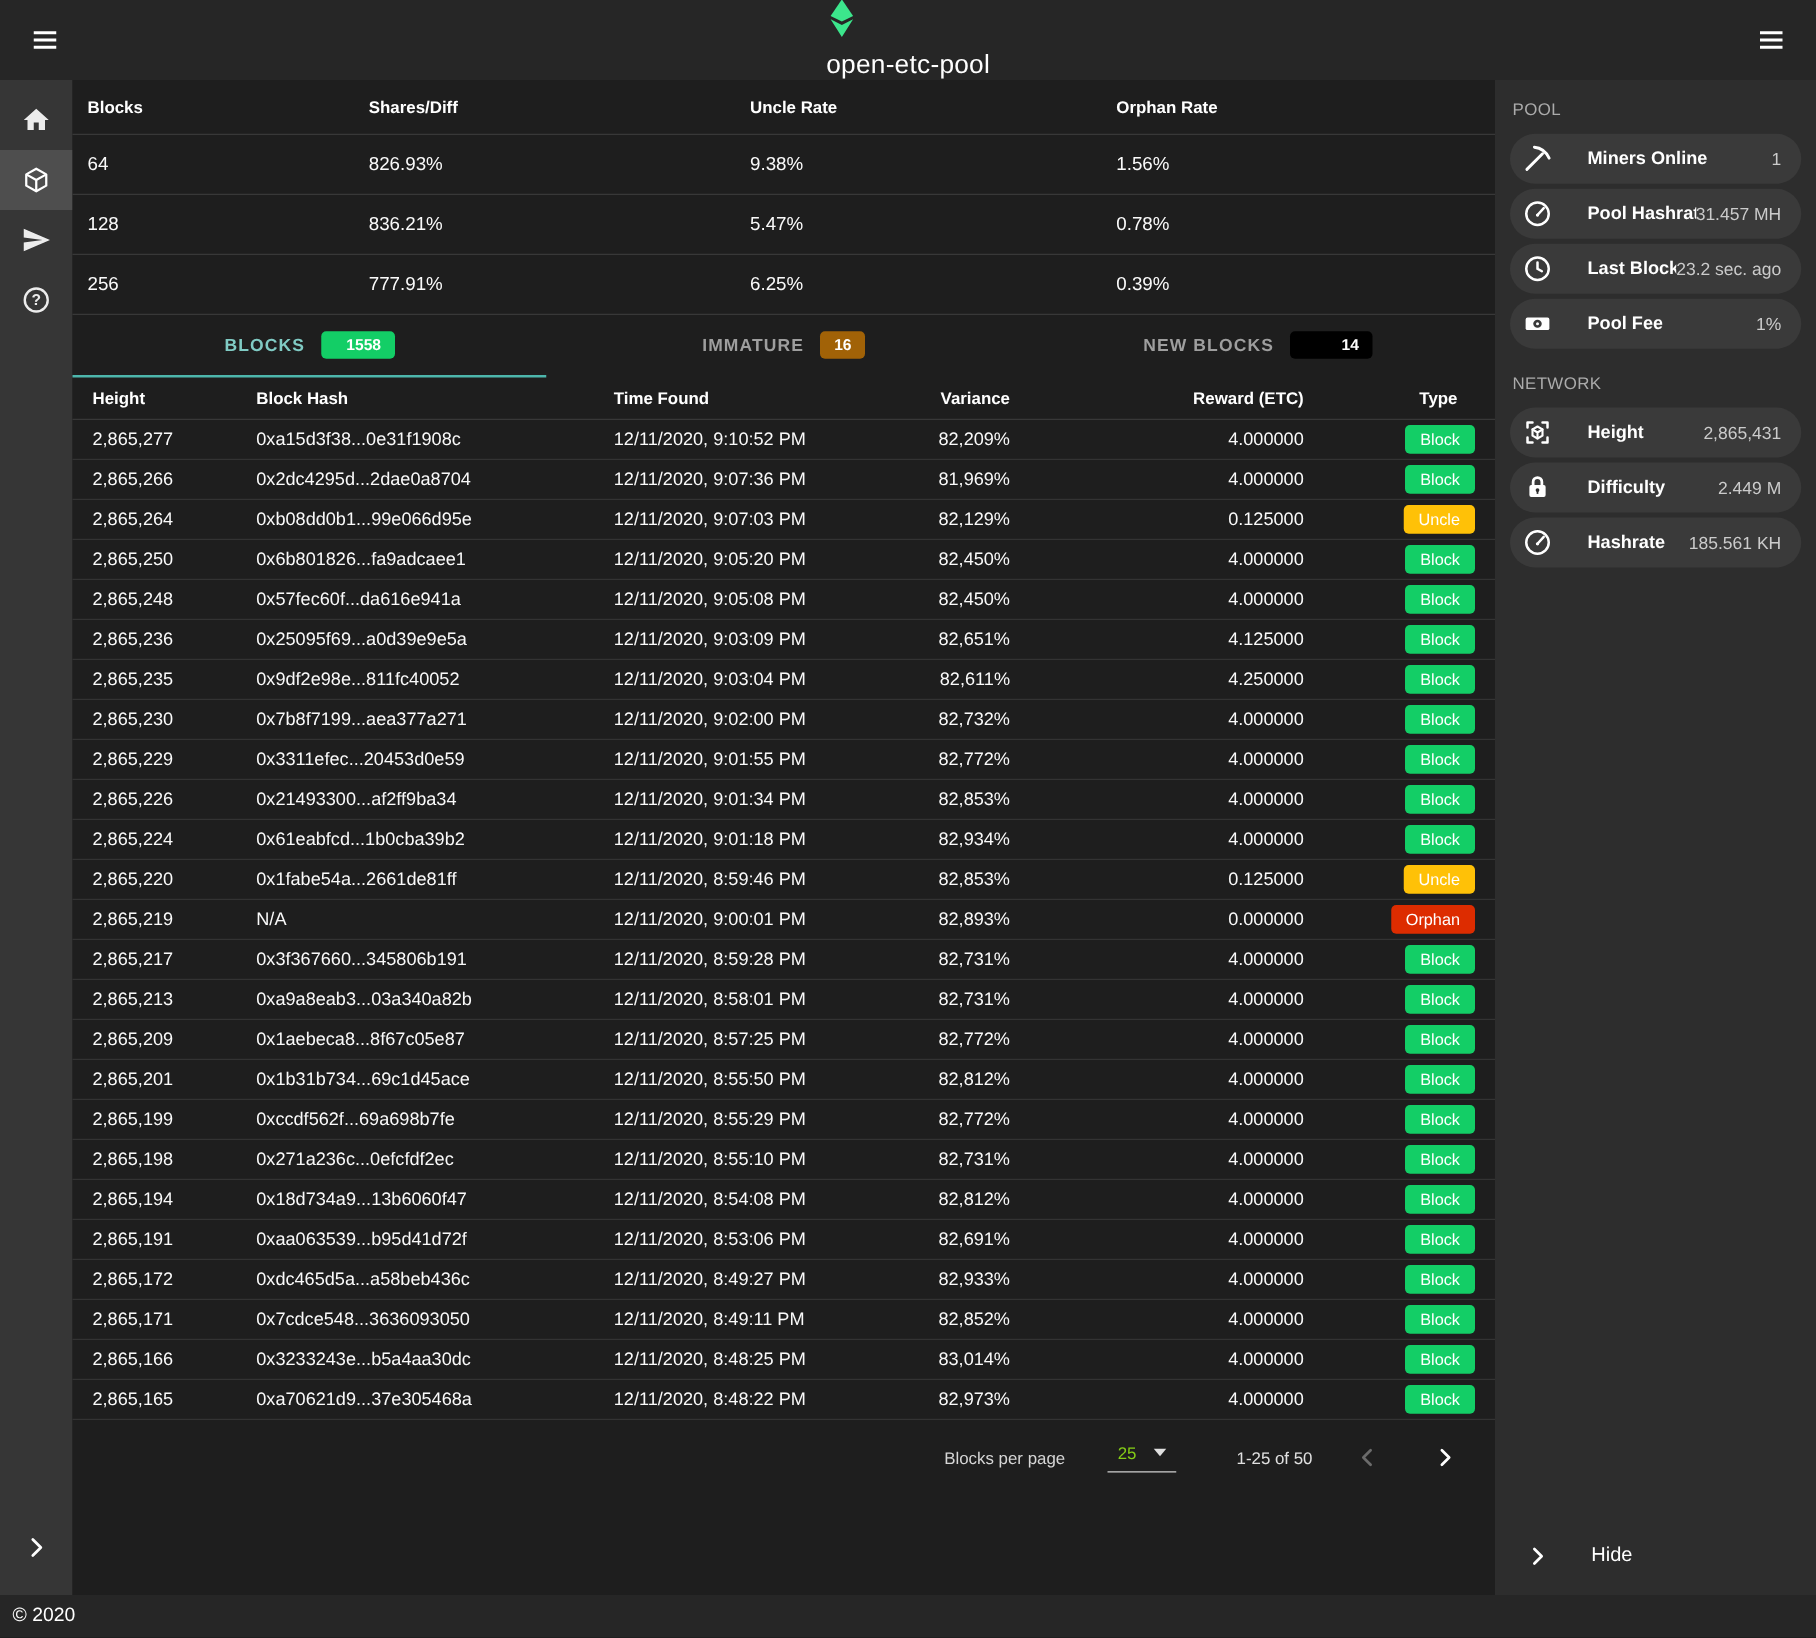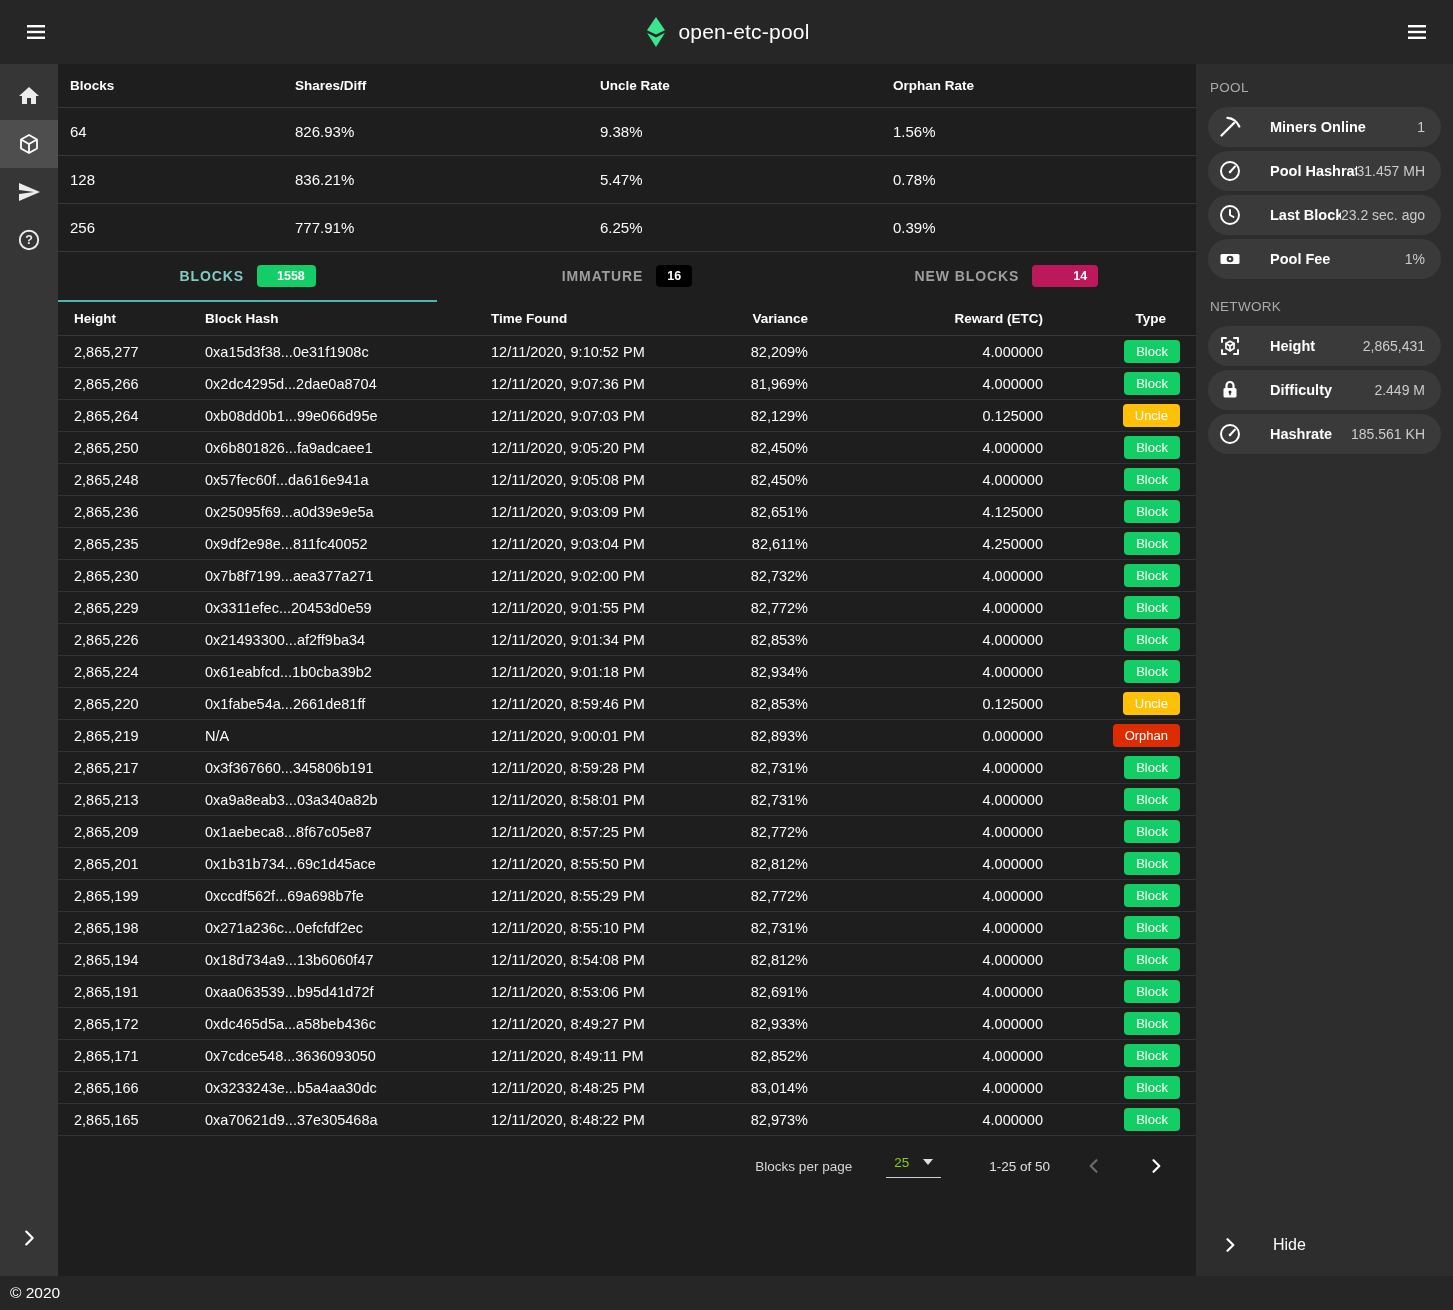--- a/index.html
+++ b/index.html
@@ -13,21 +13,21 @@
 
   
   .topbar {
     height:64px; background:#262626; flex:0 0 64px;
     display:flex; align-items:center; justify-content:space-between;
     padding:0 16px; position:relative; z-index:5;
   }
   .iconbtn { background:none; border:none; cursor:pointer; padding:8px; }
   .brand {
     position:absolute; left:50%; top:50%; transform:translate(-50%,-50%);
-    display:flex; align-items:center; gap:11px;
+    display:flex; align-items:flex-start; gap:11px;flex-direction:column;
   }
   .brand-title { font-size:21px; color:#ffffff; letter-spacing:0.2px; }
 
   
   .content { flex:1 1 auto; display:flex; min-height:0; }
 
   
   .rail {
     width:58px; flex:0 0 58px; background:#363636;
     display:flex; flex-direction:column; align-items:stretch; padding-top:8px;
@@ -61,22 +61,22 @@
     background:none; border:none; cursor:pointer;
     border-bottom:2px solid transparent;
   }
   .tab-label { font-size:14px; font-weight:bold; letter-spacing:0.9px; color:#9e9e9e; }
   .tab.active { border-bottom-color:#4db6ac; }
   .tab.active .tab-label { color:#80cbc4; }
   .tab-badge {
     padding:4px 11px; border-radius:4px; font-size:12.5px; font-weight:bold; color:#fff;
   }
   .tb-green { background:#13ce66;padding-left:20px; }
-  .tb-amber { background:#000000; }
-  .tb-teal  { background:#be185d;padding-left:41px; }
+  .tb-amber { background:#a16207; }
+  .tb-teal  { background:#000000;padding-left:41px; }
 
   
   .btable-head, .brow {
     display:grid;
     grid-template-columns:131px 286px 210px 107px 235px 1fr;
     align-items:center; padding:0 16px; border-bottom:1px solid #333333;
   }
   .btable-head { height:34px; font-size:13.5px; font-weight:bold; color:#fff; border-bottom-color:#383838; }
   .brow { height:32px; font-size:14.5px; color:#fafafa; }
   .c-var, .c-reward, .h-var, .h-reward { text-align:right; }

